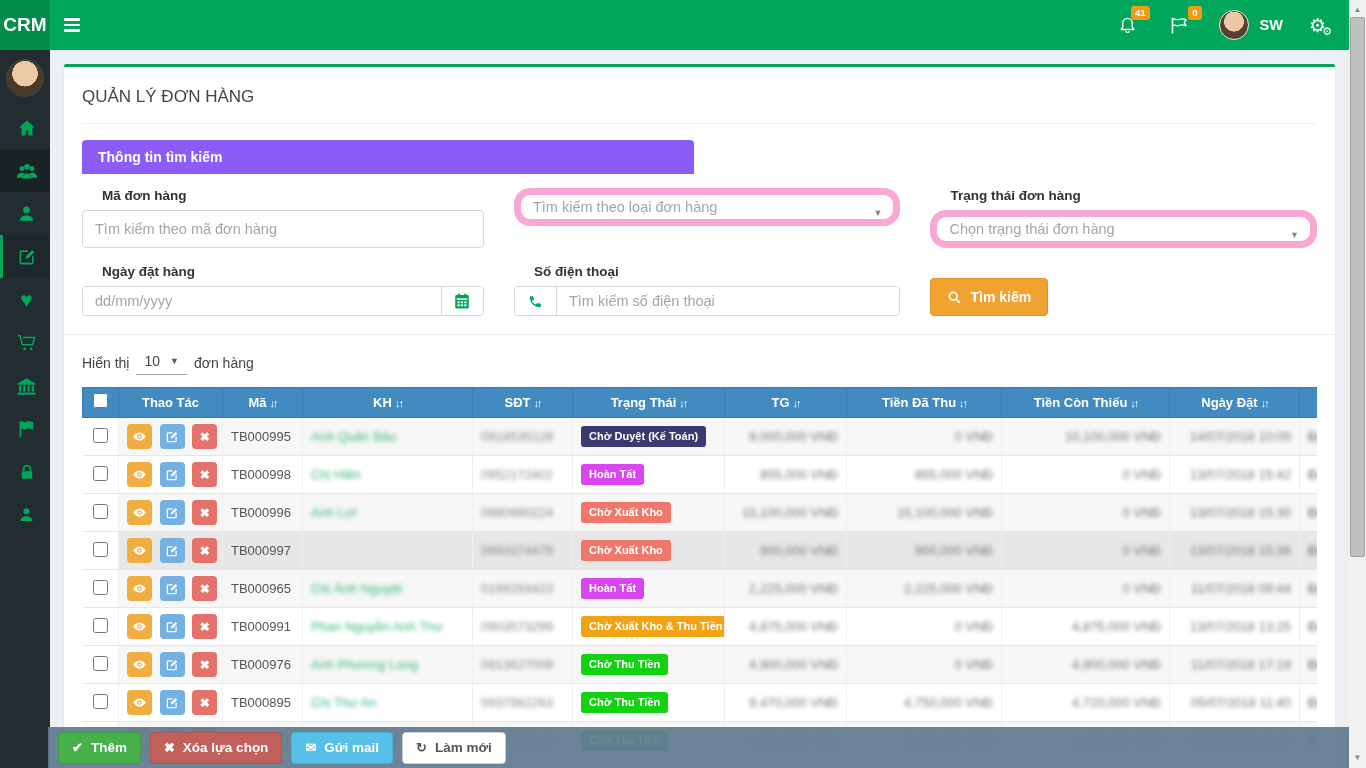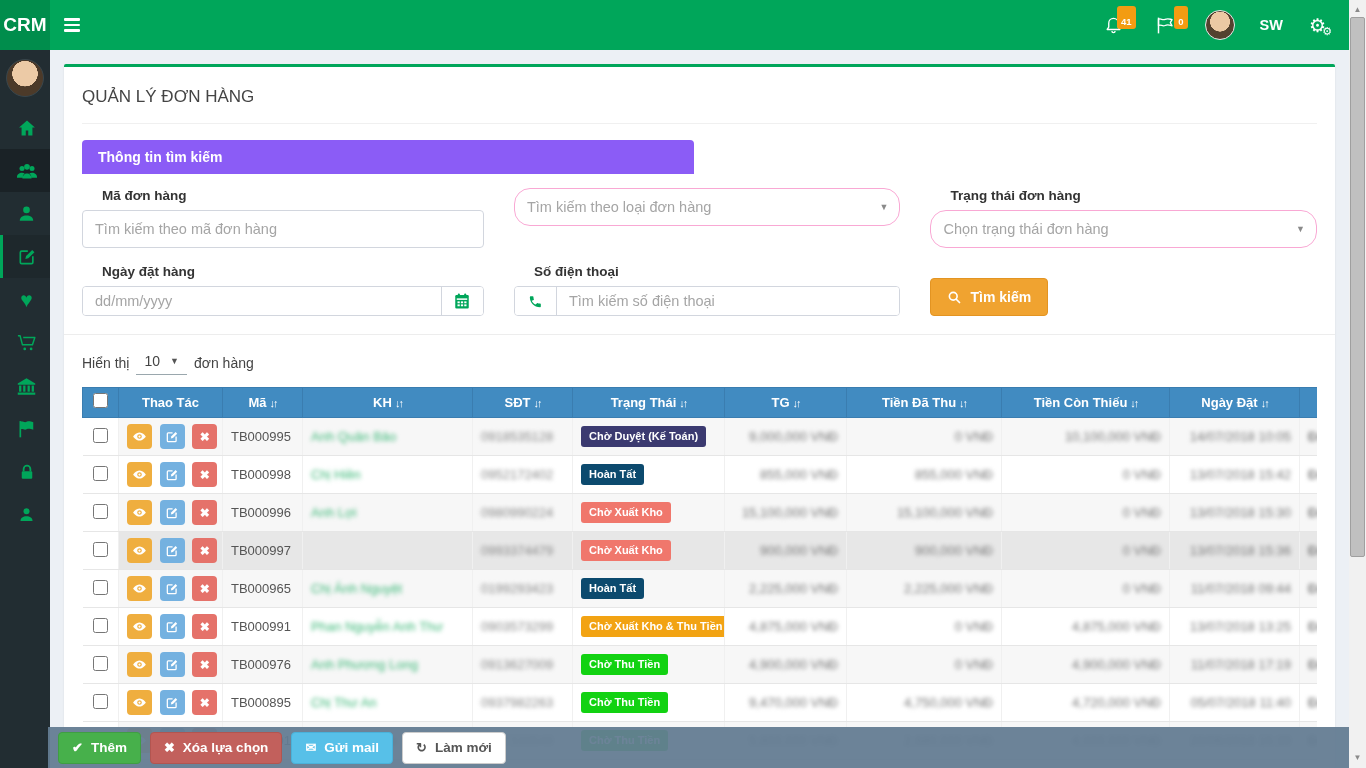--- a/index.html
+++ b/index.html
@@ -6,23 +6,23 @@
   html,body { width:1366px; height:768px; overflow:hidden; font-family:"Liberation Sans", sans-serif; background:#ecf0f5; }
 
   
   .topbar { position:absolute; top:0; left:0; width:1366px; height:50px; background:#00a65a; display:flex; align-items:stretch; z-index:20; }
   .logo { width:50px; height:50px; background:#008d4c; color:#fff; font-weight:bold; font-size:19px; display:flex; align-items:center; justify-content:center; }
   .hamburger { width:44px; display:flex; align-items:center; justify-content:center; cursor:pointer; }
   .hamburger .bars { display:flex; flex-direction:column; gap:3px; }
   .hamburger .bars span { display:block; width:16px; height:2.5px; background:#fff; border-radius:1px; }
   .topbar-right { margin-left:auto; display:flex; align-items:center; gap:26px; padding-right:40px; }
   .icon-wrap { position:relative; display:flex; align-items:center; justify-content:center; width:26px; height:30px; cursor:pointer; }
-  .icon-badge { position:absolute; top:-4px; right:-9px; background:#f39c12; color:#fff; font-size:9.5px; font-weight:bold; padding:11px 4px 2px; border-radius:3px; line-height:1; }
+  .icon-badge { position:absolute; top:-4px; right:-9px; background:#f39c12; color:#fff; font-size:9.5px; font-weight:bold; padding:2px 4px 2px; border-radius:3px; line-height:1; }
   .top-avatar { width:30px; height:30px; border-radius:50%; background:radial-gradient(circle at 50% 38%, #ecc9a4 0 44%, #54422f 45% 100%); border:1.5px solid #e9e9e9; }
-  .top-user { display:flex; align-items:center; gap:25px; cursor:pointer; }
+  .top-user { display:flex; align-items:center; gap:11px; cursor:pointer; }
   .top-user-name { color:#fff; font-size:14.5px; font-weight:bold; }
   .gears { color:#fff; font-size:19px; position:relative; cursor:pointer; line-height:1; }
   .gears .small-gear { position:absolute; font-size:11px; right:-6px; bottom:-2px; }
 
   
   .sidebar { position:absolute; top:50px; left:0; width:50px; height:718px; background:#222d32; z-index:15; }
   .side-avatar-box { height:56px; display:flex; align-items:center; justify-content:center; }
   .side-avatar { width:38px; height:38px; border-radius:50%; background:radial-gradient(circle at 50% 38%, #eccaa6 0 44%, #4c3a29 45% 100%); border:1px solid #39464c; }
   .side-item { height:43px; display:flex; align-items:center; justify-content:center; cursor:pointer; border-left:3px solid transparent; }
   .side-item.hl { background:#1a2226; }
@@ -33,21 +33,21 @@
   
   .main { position:absolute; left:50px; top:50px; right:17px; bottom:0; background:#ecf0f5; overflow:hidden; }
   .card { margin:14px 14px 0 14px; background:#fff; border-top:3px solid #00a65a; border-radius:2px; box-shadow:0 1px 2px rgba(0,0,0,.1); height:calc(100% - 14px); padding:16px 18px 0; overflow:hidden; }
   .page-title { font-size:17px; color:#444; font-weight:normal; padding:4px 0 16px; border-bottom:1px solid #f0f0f0; }
 
   .search-head { display:inline-block; width:612px; background:#8b5cf6; color:#fff; font-weight:bold; font-size:14px; padding:9px 16px; border-radius:4px 4px 0 0; margin-top:16px; }
   .search-grid { display:grid; grid-template-columns:1.04fr 1fr 1fr; column-gap:30px; row-gap:16px; margin-top:14px; }
   .field-label { font-size:13.5px; font-weight:bold; color:#333; margin-bottom:7px;margin-left:20px; }
   .txt-input { width:100%; height:38px; border:1px solid #d2d6de; border-radius:4px; padding:0 12px; font-size:14.5px; color:#555; font-family:"Liberation Sans",sans-serif; outline:none; background:#fff; }
   .txt-input::placeholder { color:#a5a5a5; }
-  .select-fake { position:relative; width:100%; height:38px; border:1px solid #f9a8d4; border-radius:16px; background:#fff; display:flex; align-items:center; padding:0 26px 0 12px; cursor:pointer; }
+  .select-fake { position:relative; width:100%; height:38px; border:7px solid #f9a8d4; border-radius:16px; background:#fff; display:flex; align-items:center; padding:0 26px 0 12px; cursor:pointer; }
   .select-fake .ph { color:#a5a5a5; font-size:14.5px; white-space:nowrap; overflow:hidden; }
   .select-fake .caret { position:absolute; right:11px; top:13px; color:#8a8a8a; font-size:9px; }
   .input-group { display:flex; width:100%; height:30px; border:1px solid #d2d6de; border-radius:4px; background:#fff; overflow:hidden; }
   .input-group input { border:none; flex:1; height:100%; padding:0 12px; font-size:14.5px; color:#555; outline:none; font-family:"Liberation Sans",sans-serif; }
   .input-group input::placeholder { color:#a5a5a5; }
   .addon { width:42px; display:flex; align-items:center; justify-content:center; background:#fff; }
   .addon.right { border-left:1px solid #d2d6de; cursor:pointer; }
   .addon.left { border-right:1px solid #d2d6de; }
   .search-btn-cell { align-self:end; }
   .search-btn { display:inline-flex; align-items:center; gap:8px; background:#f0a330; border:1px solid #e39422; color:#fff; font-weight:bold; font-size:14px; padding:0 16px; height:38px; border-radius:4px; cursor:pointer; font-family:"Liberation Sans",sans-serif; }
@@ -71,21 +71,21 @@
   .act-btn { display:inline-flex; align-items:center; justify-content:center; width:25px; height:25px; border-radius:4px; border:none; margin-right:4px; cursor:pointer; color:#fff; font-size:12px; vertical-align:middle; }
   .act-view { background:#efae3f; }
   .act-edit { background:#74b1e0; }
   .act-del { background:#e5726a; font-weight:bold; }
   .kh-name { color:#3cb878; filter:blur(2px); }
   .redact { filter:blur(2px); }
   td.num { text-align:right; color:#777; }
   td.sdt-cell { color:#888; }
   .badge-st { display:inline-block; padding:4px 8px 5px; border-radius:3px; color:#fff; font-size:11px; font-weight:bold; }
   .st-navy { background:#3b3a70; }
-  .st-blue { background:#0c4a6e;padding-left:8px; }
+  .st-blue { background:#d946ef;padding-left:8px; }
   .st-salmon { background:#f0776c; }
   .st-orange { background:#f2a313; }
   .st-green { background:#12d212; }
 
   
   .footer-bar { position:absolute; left:48px; right:0; bottom:0; height:41px; background:rgba(100,124,146,.95); display:flex; align-items:center; padding:0 10px; gap:9px; z-index:30; }
   .f-btn { display:inline-flex; align-items:center; gap:8px; padding:0 13px; height:32px; border-radius:4px; border:1px solid transparent; color:#fff; font-size:13.5px; font-weight:bold; cursor:pointer; font-family:"Liberation Sans",sans-serif; }
   .f-add { background:#47b04b; border-color:#3f9e43; }
   .f-del { background:#c2605c; border-color:#b25550; }
   .f-mail { background:#57c0e8; border-color:#49b2da; }

